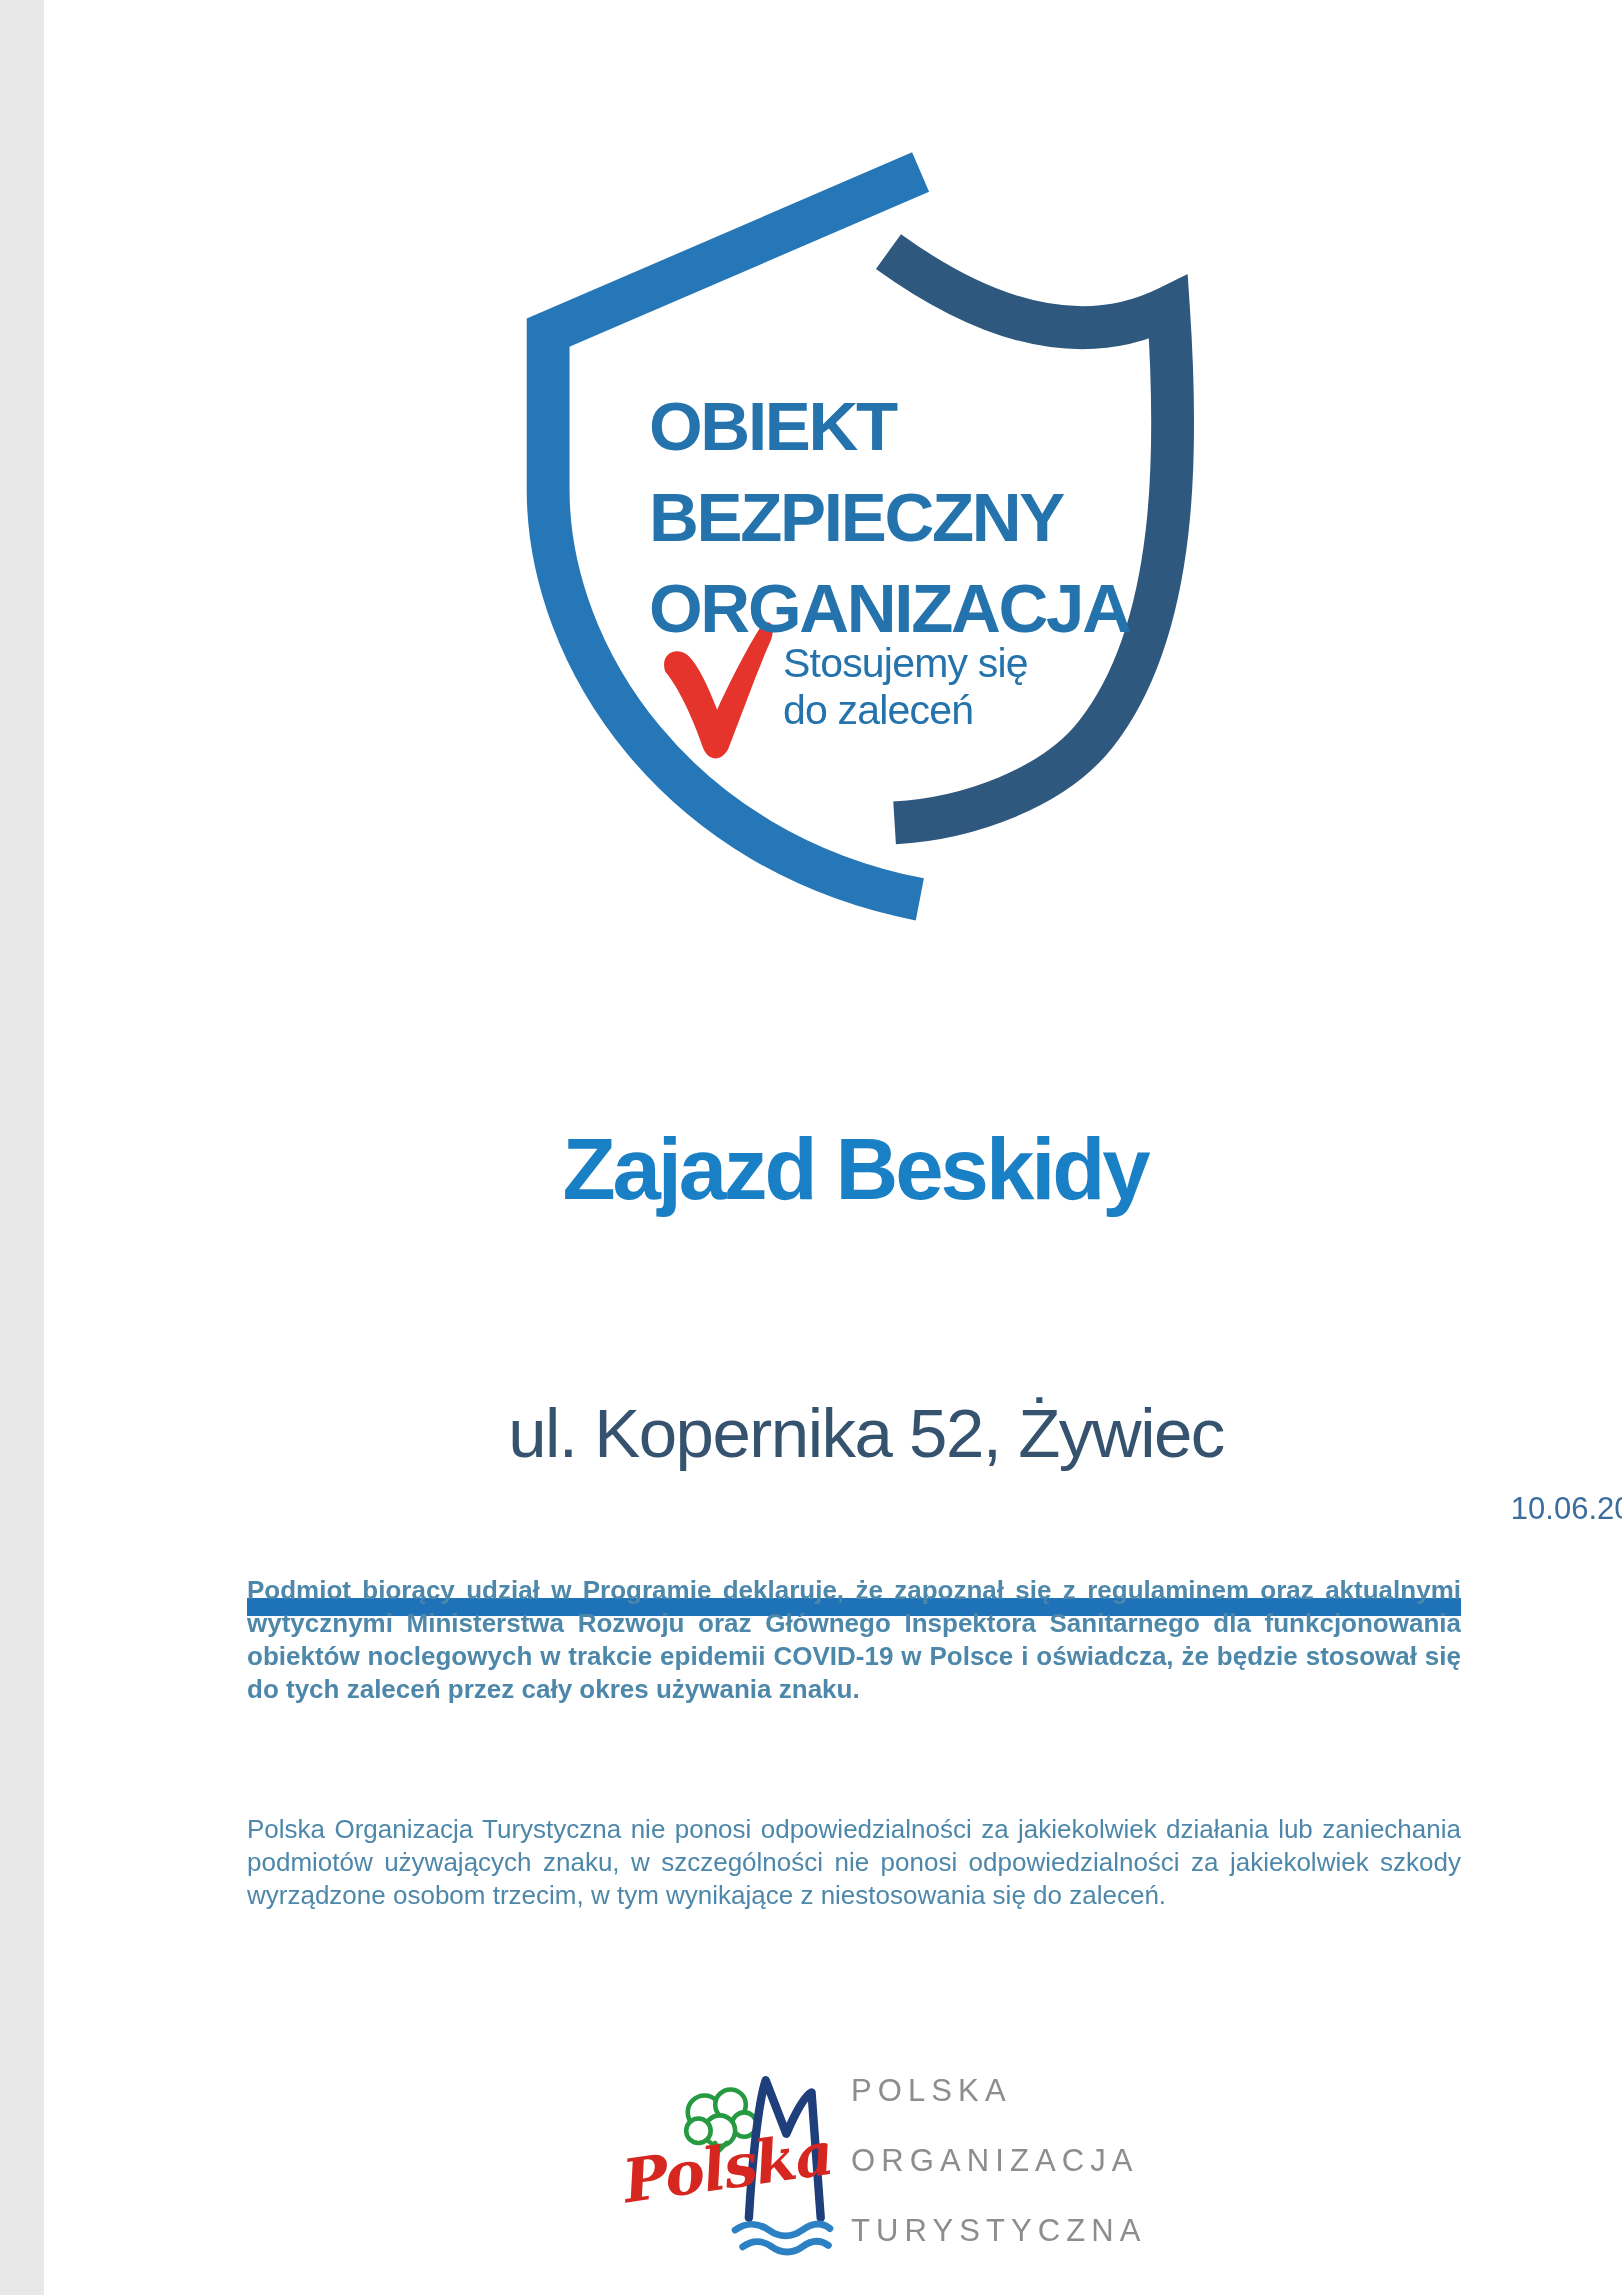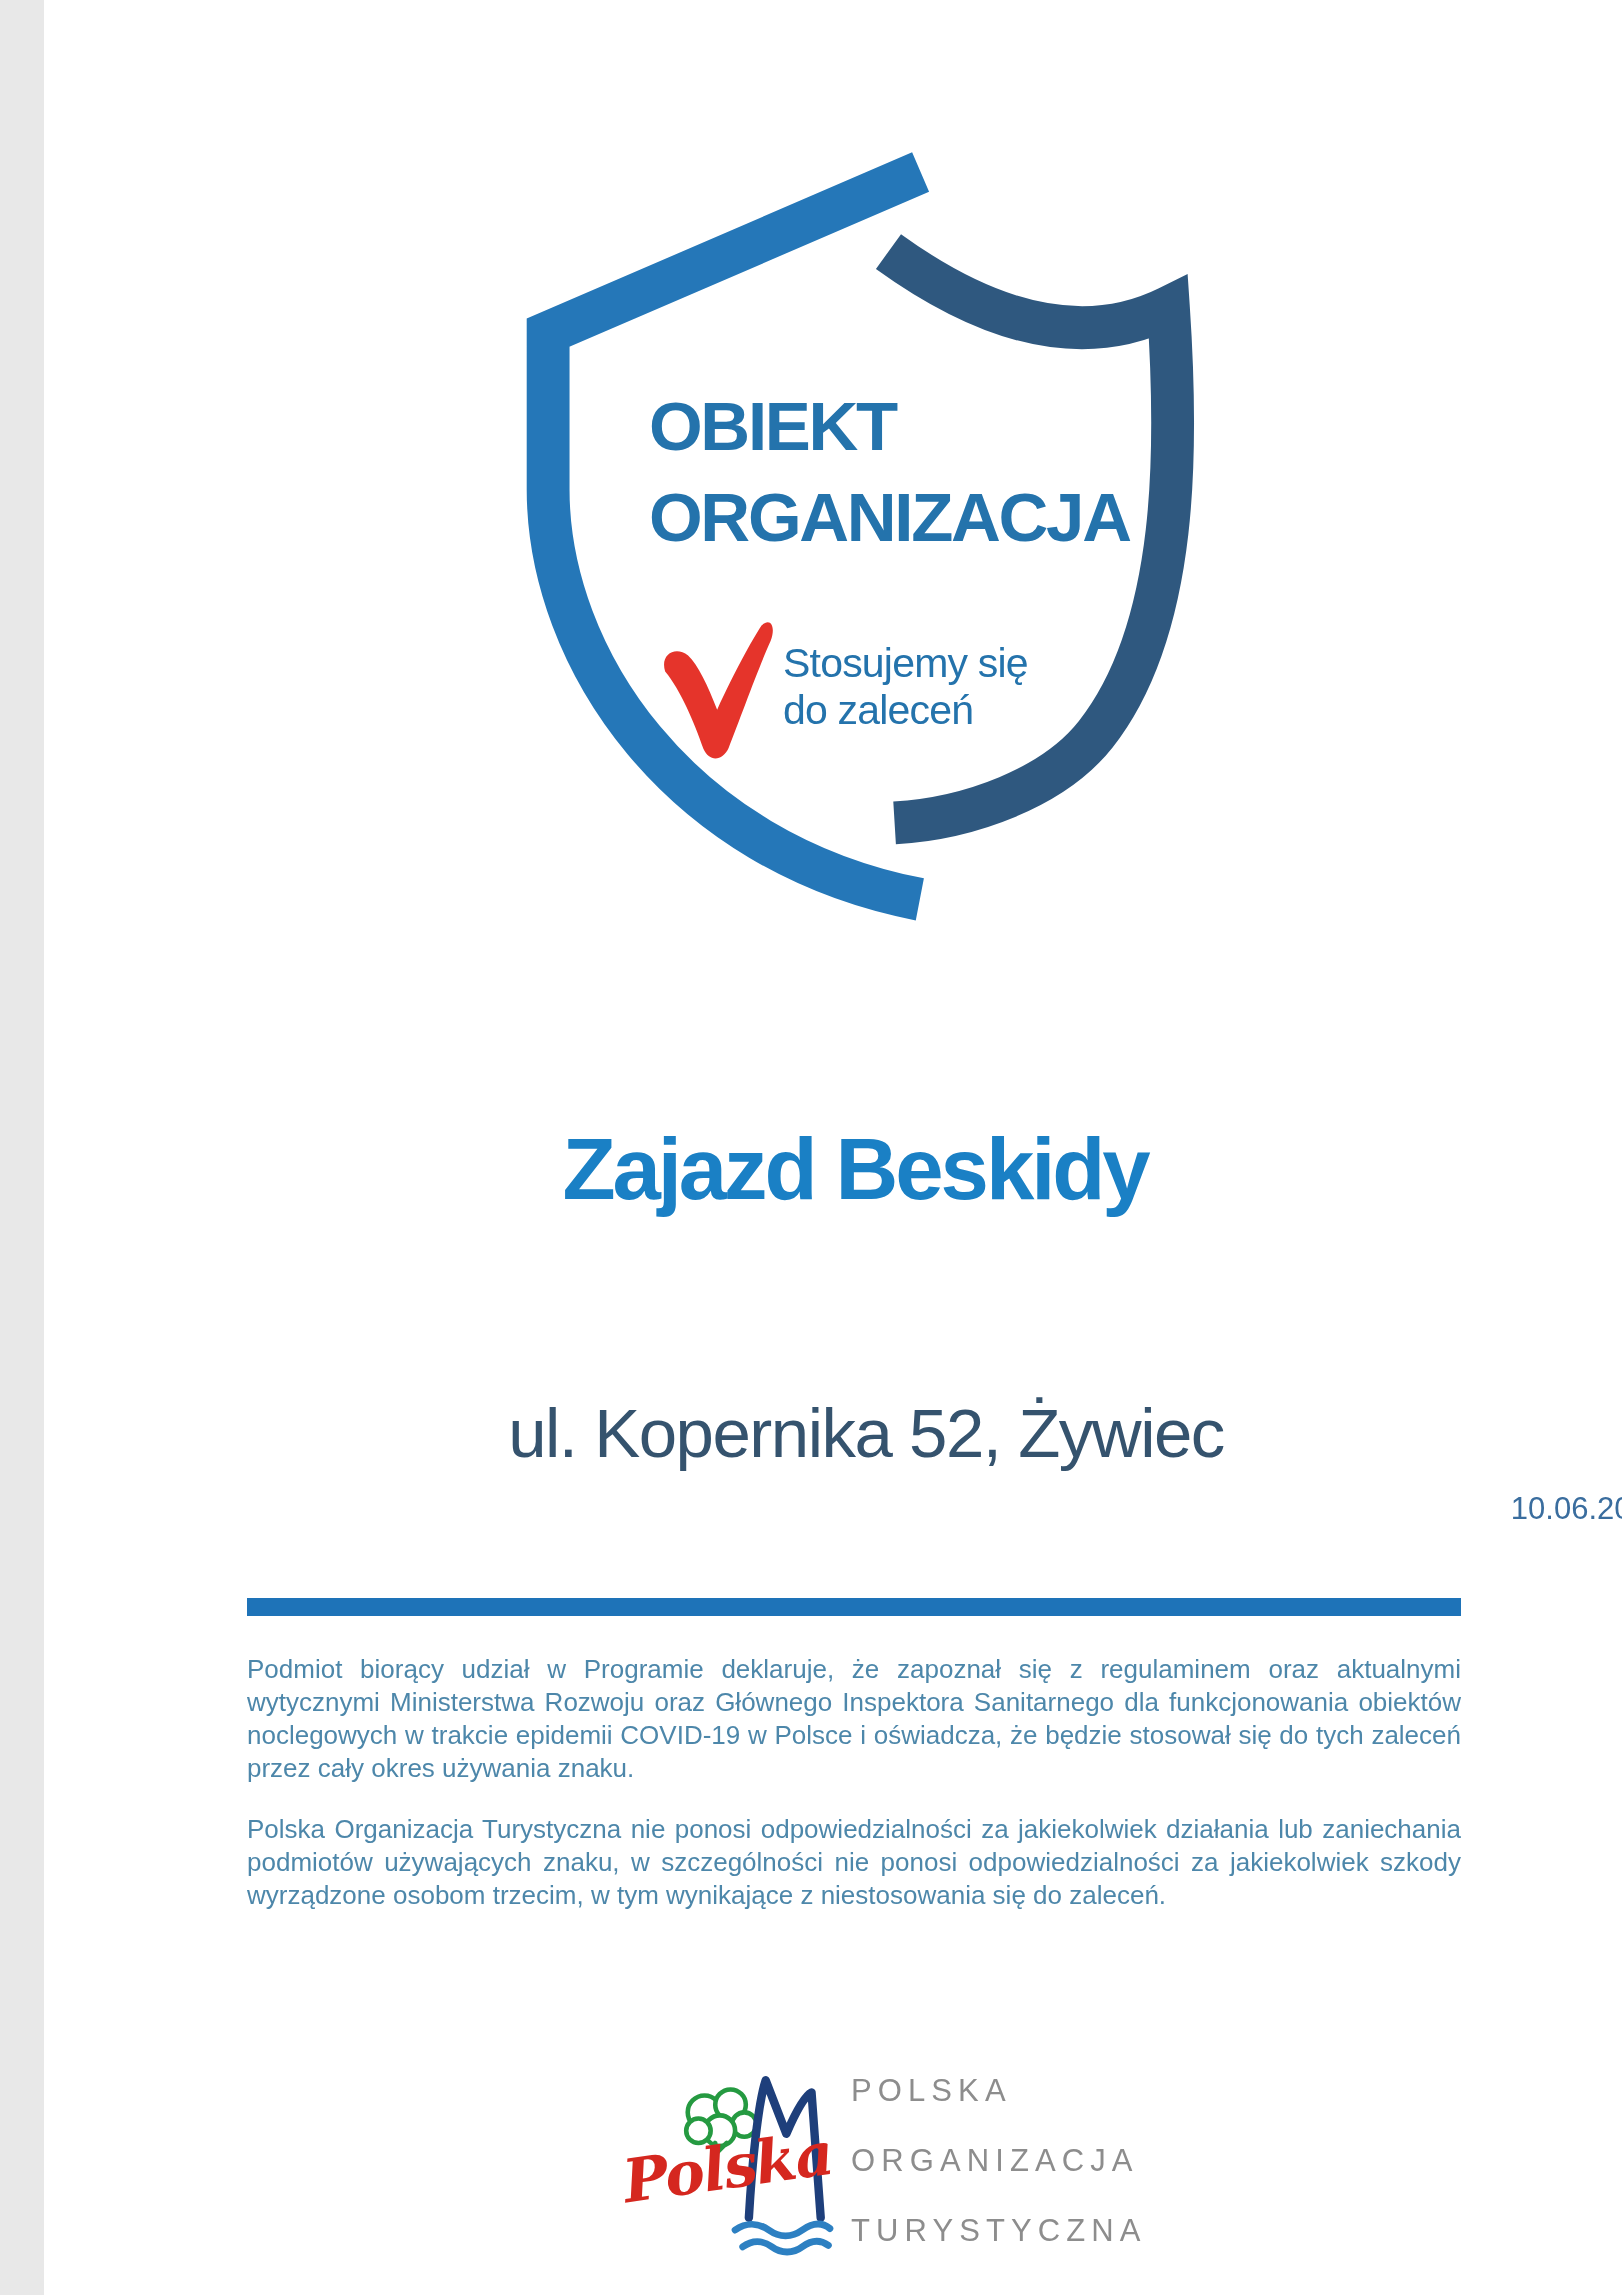--- a/index.html
+++ b/index.html
@@ -42,21 +42,21 @@
   }
   .divider{
     left:203px;top:1598px;width:1214px;height:17.6px;
     background:#1e73b8;
   }
   .legal{
     left:203px;width:1214px;
     font-size:26px;line-height:33px;
     text-align:justify;color:#4d87aa;
   }
-  #legal-1{top:1653px;}
+  #legal-1{top:1574px;font-weight:bold;}
   #legal-2{top:1813px;}
   
   #pot-logo-svg{left:578px;top:2057px;width:214px;height:207px;}
   .org-name{
     left:807px;top:2056px;
     font-size:31px;line-height:70px;letter-spacing:6.1px;
     color:#8d8d8d;white-space:nowrap;
   }
 </style>
 </head>
@@ -68,20 +68,21 @@
     <path d="M 546 65 L 59 275 L 59 480 C 59 700, 230 955, 545 1016" stroke="#2577b8" stroke-width="56" fill="none"></path>
     <path d="M 504 169 Q 713 320 870 242 C 882 420, 885 660, 775 800 C 720 870, 610 910, 512 916" stroke="#2f587f" stroke-width="56" fill="none"></path>
     <path transform="translate(0,18)" d="M 212 700 C 205 678, 225 666, 242 679 C 255 691, 268 719, 280 750
              C 303 700, 325 660, 338 640 C 350 628, 357 642, 350 660
              C 332 700, 310 762, 295 800 C 287 817, 270 819, 262 801
              C 250 766, 232 724, 212 700 Z" fill="#e5342b"></path>
   </svg>
 
   <div class="abs shield-title">
     <div>OBIEKT</div>
+    <div>BEZPIECZNY</div>
     <div>ORGANIZACJA</div>
   </div>
 
   <div class="abs shield-tagline">
     <div>Stosujemy się</div>
     <div>do zaleceń</div>
   </div>
 
   <div class="abs facility-name">Zajazd Beskidy</div>
 

